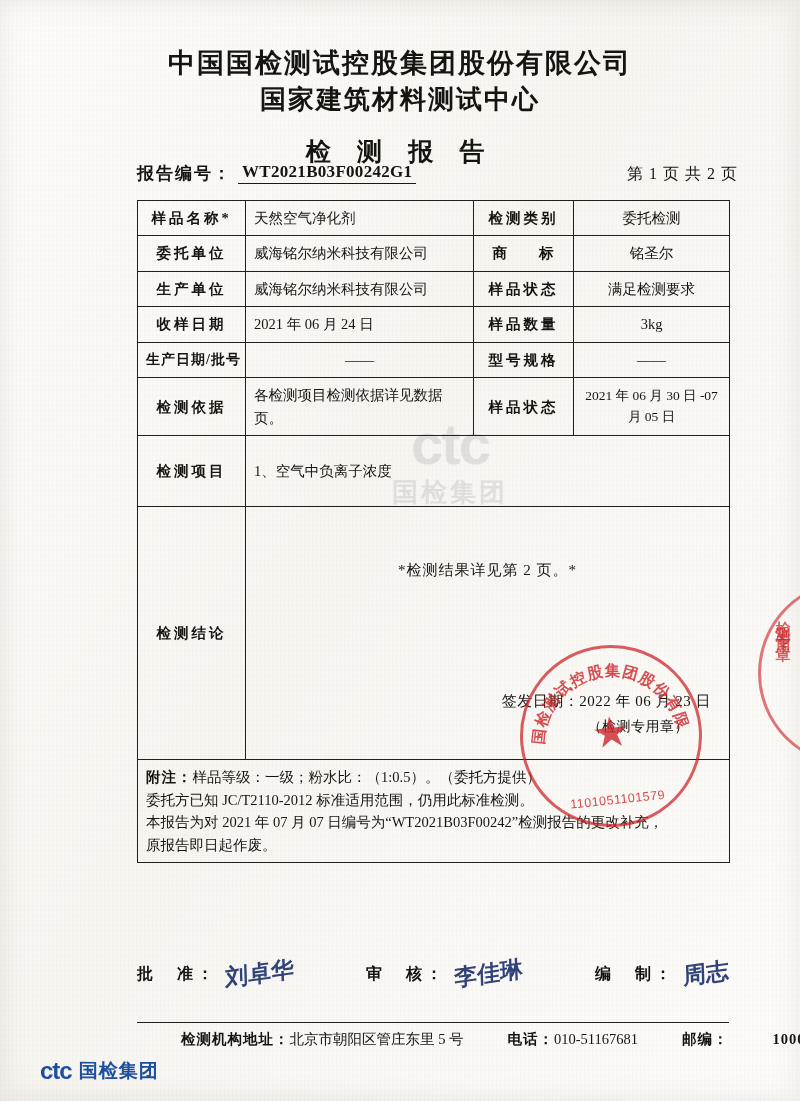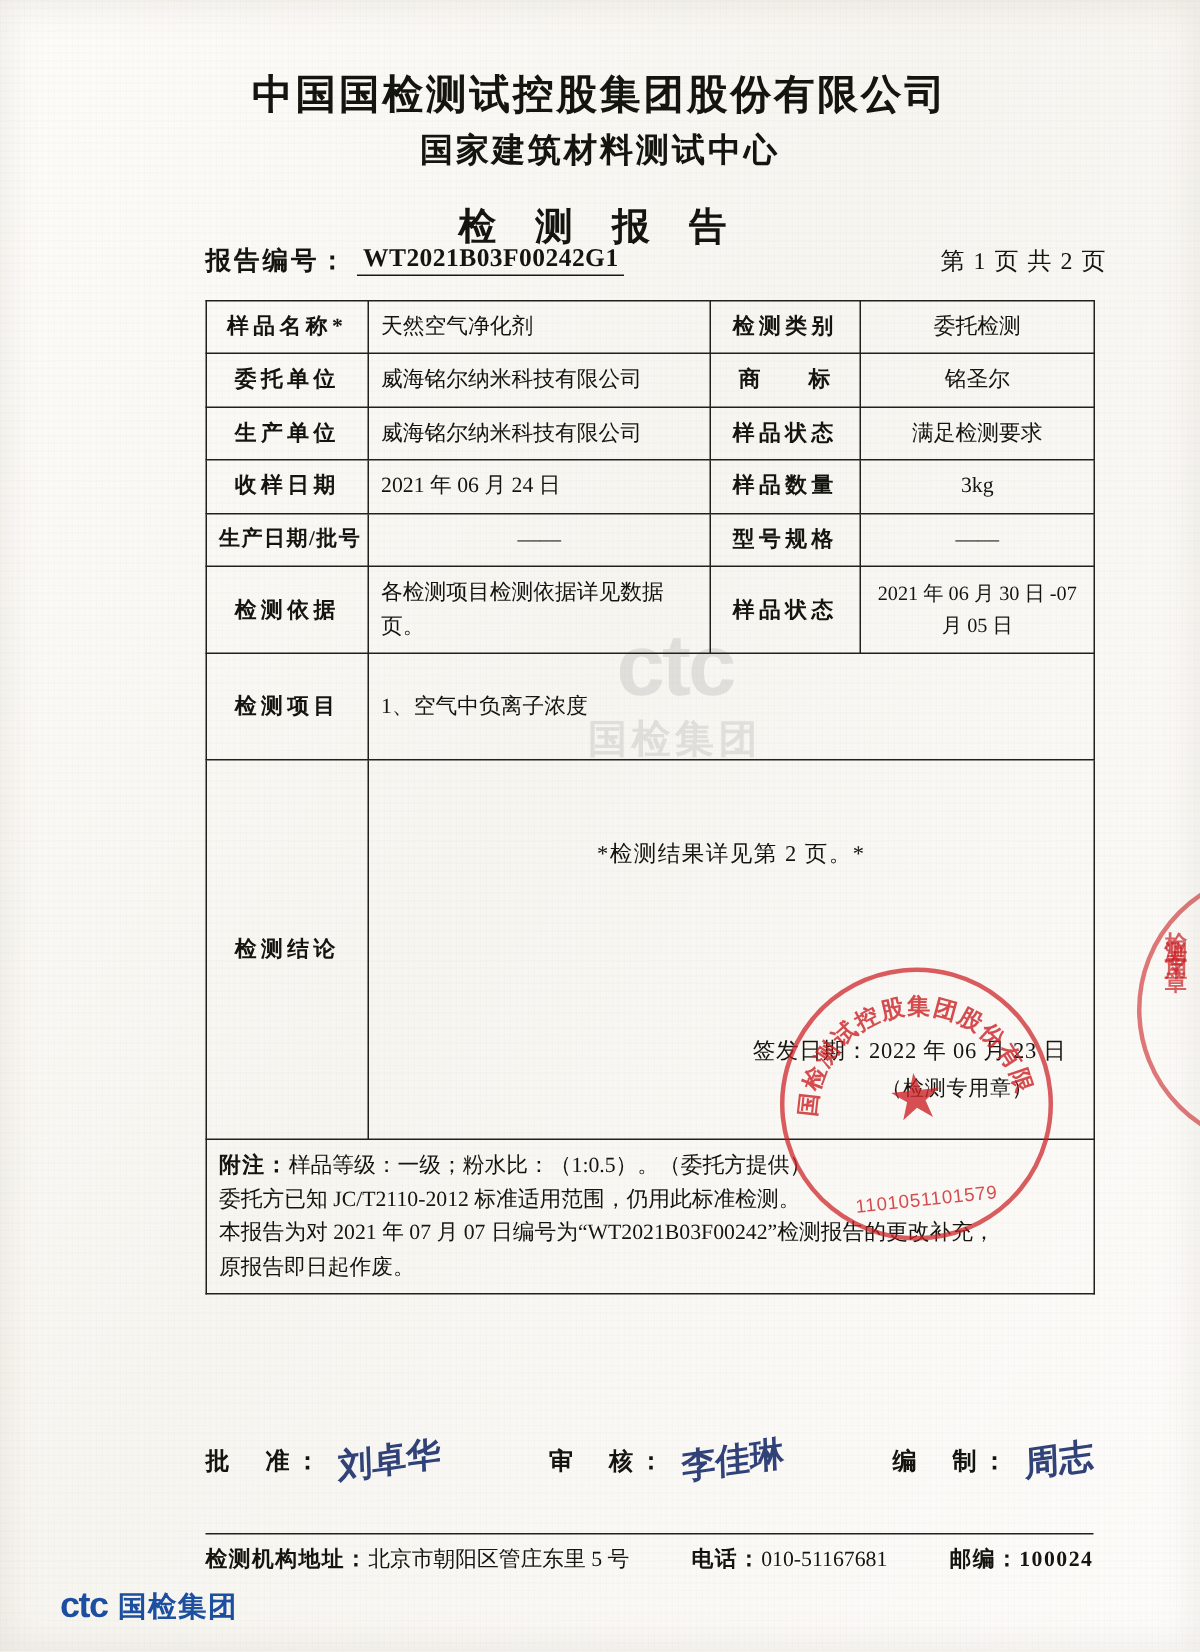--- a/index.html
+++ b/index.html
@@ -41,21 +41,21 @@
     width: 800px;
     text-align: center;
   }
   .company-line1 {
     font-size: 27px;
     font-weight: bold;
     letter-spacing: 2px;
     line-height: 38px;
   }
   .company-line2 {
-    font-size: 22px;
+    font-size: 26px;
     font-weight: bold;
     letter-spacing: 2px;
     line-height: 36px;
   }
   .report-title {
     font-size: 25px;
     font-weight: bold;
     letter-spacing: 10px;
     line-height: 40px;
     margin-top: 14px;
@@ -189,21 +189,21 @@
     top: 1022px;
     left: 137px;
     width: 592px;
     border-top: 1px solid #20201c;
     padding-top: 7px;
     font-size: 14.5px;
     display: flex;
     justify-content: space-between;
     white-space: nowrap;
   }
-  .footer-line b { font-weight: bold; letter-spacing: 1px; }
+  .footer-line b { font-weight: bold; letter-spacing: 1px; margin-left: 44px; }
 
   
   .brand {
     position: absolute;
     left: 40px;
     top: 1058px;
     display: flex;
     align-items: center;
   }
   .brand-mark {

